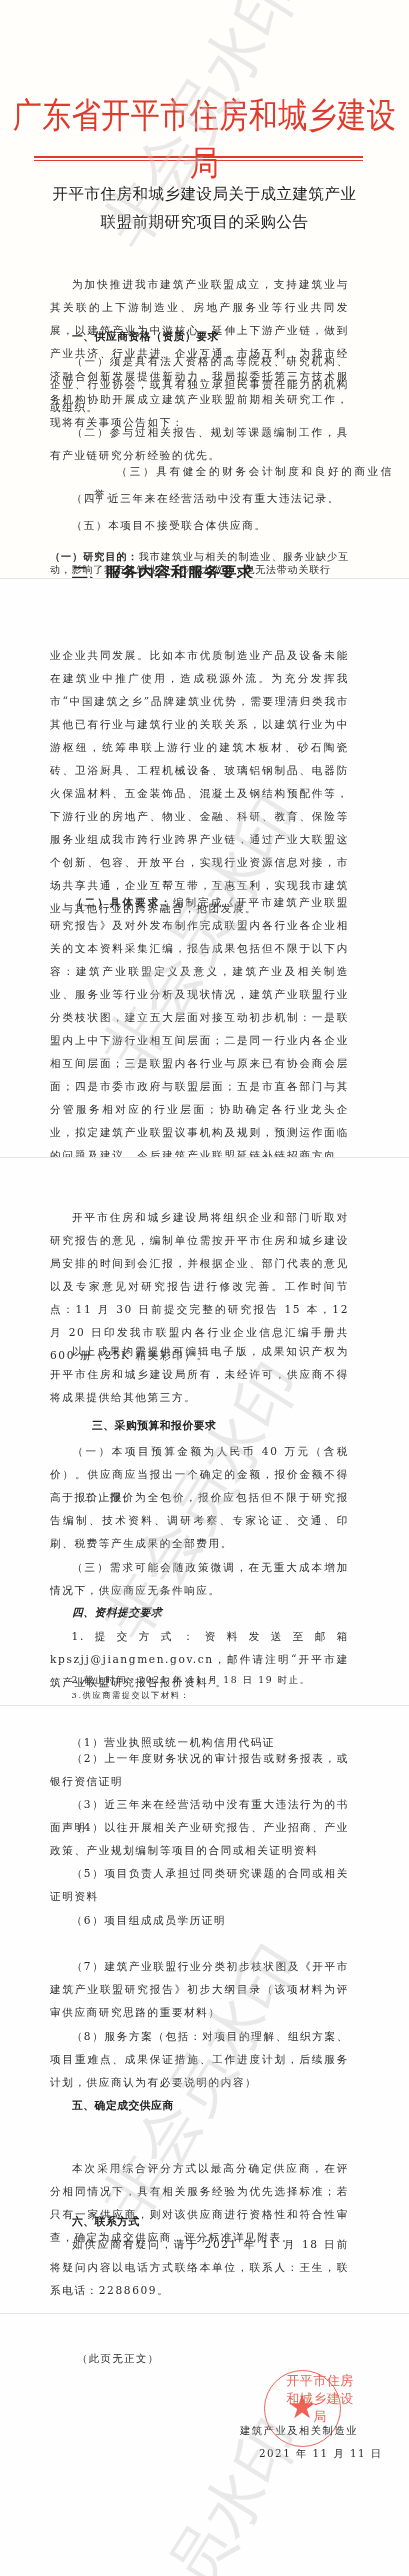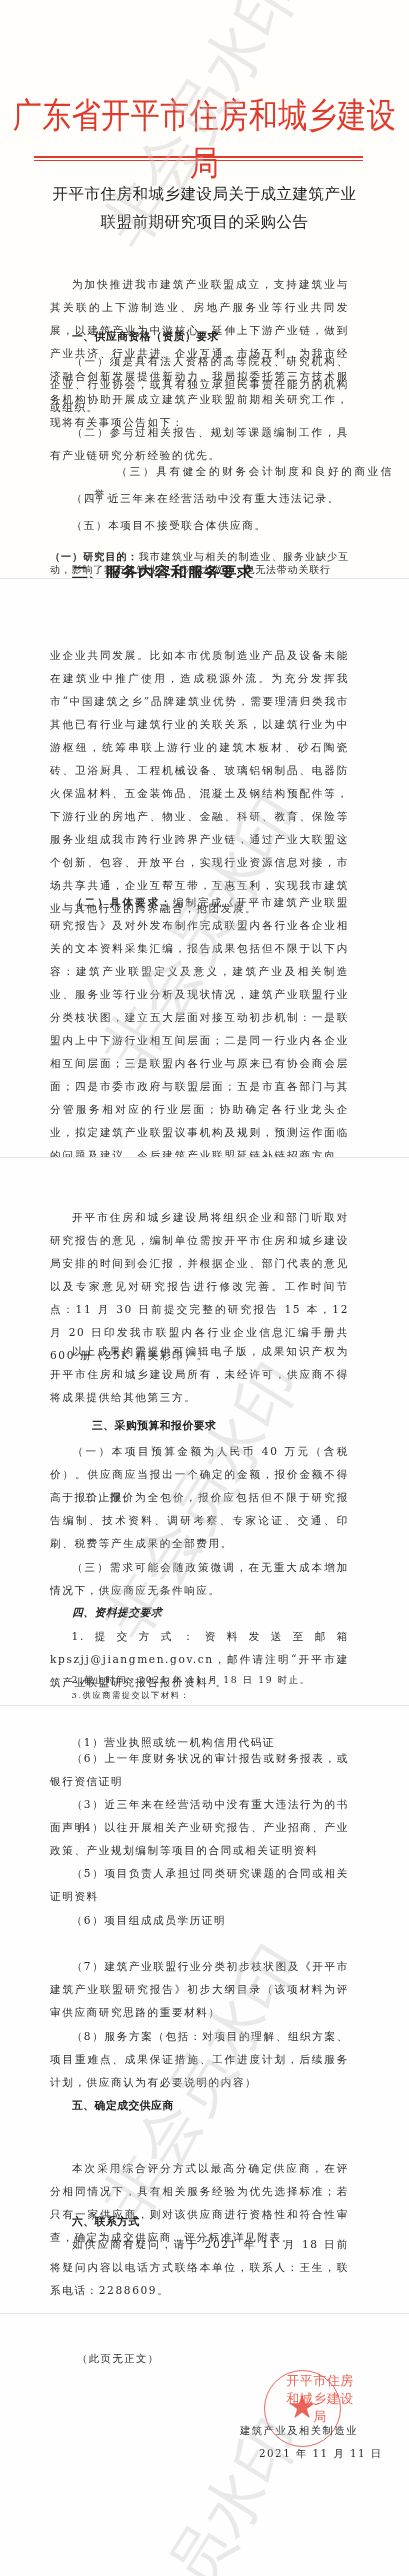--- a/index.html
+++ b/index.html
@@ -74,21 +74,21 @@
 <div class="abs para" style="top:1440px;"><span class="ind"></span><span>（一）本项目预算金额为人民币 40 万元（含税价）。供应商应当报出一个确定的金额，报价金额不得高于报价上限。</span></div>
 <div class="abs para" style="top:1486px;"><span class="ind"></span><span>（二）报价为全包价，报价应包括但不限于研究报告编制、技术资料、调研考察、专家论证、交通、印刷、税费等产生成果的全部费用。</span></div>
 <div class="abs para" style="top:1556px;"><span class="ind"></span><span>（三）需求可能会随政策微调，在无重大成本增加情况下，供应商应无条件响应。</span></div>
 <div class="abs h" style="top:1601px;font-style:italic;">四、资料提交要求</div>
 <div class="abs para" style="top:1625px;"><span class="ind"></span><span>1.提交方式：资料发送至邮箱 kpszjj@jiangmen.gov.cn，邮件请注明“开平市建筑产业联盟研究报告报价资料”。</span></div>
 <div class="abs para" style="top:1672px;font-size:9.3px;line-height:15.5px;"><span class="ind"></span><span>2.截止时间：2021 年 11 月 18 日 19 时止。</span></div>
 <div class="abs para" style="top:1689px;font-size:8.2px;line-height:12.4px;"><span class="ind"></span><span>3.供应商需提交以下材料：</span></div>
 
 <div class="page" style="top:1705px;height:608px;"></div>
 <div class="abs para" style="top:1731px;"><span class="ind"></span><span>（1）营业执照或统一机构信用代码证</span></div>
-<div class="abs para" style="top:1747px;"><span class="ind"></span><span>（6）上一年度财务状况的审计报告或财务报表，或银行资信证明</span></div>
+<div class="abs para" style="top:1747px;"><span class="ind"></span><span>（2）上一年度财务状况的审计报告或财务报表，或银行资信证明</span></div>
 <div class="abs para" style="top:1793px;"><span class="ind"></span><span>（3）近三年来在经营活动中没有重大违法行为的书面声明</span></div>
 <div class="abs para" style="top:1816px;"><span class="ind"></span><span>（4）以往开展相关产业研究报告、产业招商、产业政策、产业规划编制等项目的合同或相关证明资料</span></div>
 <div class="abs para" style="top:1862px;"><span class="ind"></span><span>（5）项目负责人承担过同类研究课题的合同或相关证明资料</span></div>
 <div class="abs para" style="top:1909px;"><span class="ind"></span><span>（6）项目组成成员学历证明</span></div>
 <div class="abs para" style="top:1955px;"><span class="ind"></span><span>（7）建筑产业联盟行业分类初步枝状图及《开平市建筑产业联盟研究报告》初步大纲目录（该项材料为评审供应商研究思路的重要材料）</span></div>
 <div class="abs para" style="top:2025px;"><span class="ind"></span><span>（8）服务方案（包括：对项目的理解、组织方案、项目重难点、成果保证措施、工作进度计划，后续服务计划，供应商认为有必要说明的内容）</span></div>
 <div class="abs h" style="top:2094px;">五、确定成交供应商</div>
 <div class="abs para" style="top:2117px;margin-top:40px;"><span class="ind"></span><span>本次采用综合评分方式以最高分确定供应商，在评分相同情况下，具有相关服务经验为优先选择标准；若只有一家供应商，则对该供应商进行资格性和符合性审查，确定为成交供应商，评分标准详见附表。</span></div>
 <div class="abs h" style="top:2210px;">六、联系方式</div>
 <div class="abs para" style="top:2233px;"><span class="ind"></span><span>如供应商有疑问，请于 2021 年 11 月 18 日前将疑问内容以电话方式联络本单位，联系人：王生，联系电话：2288609。</span></div>

